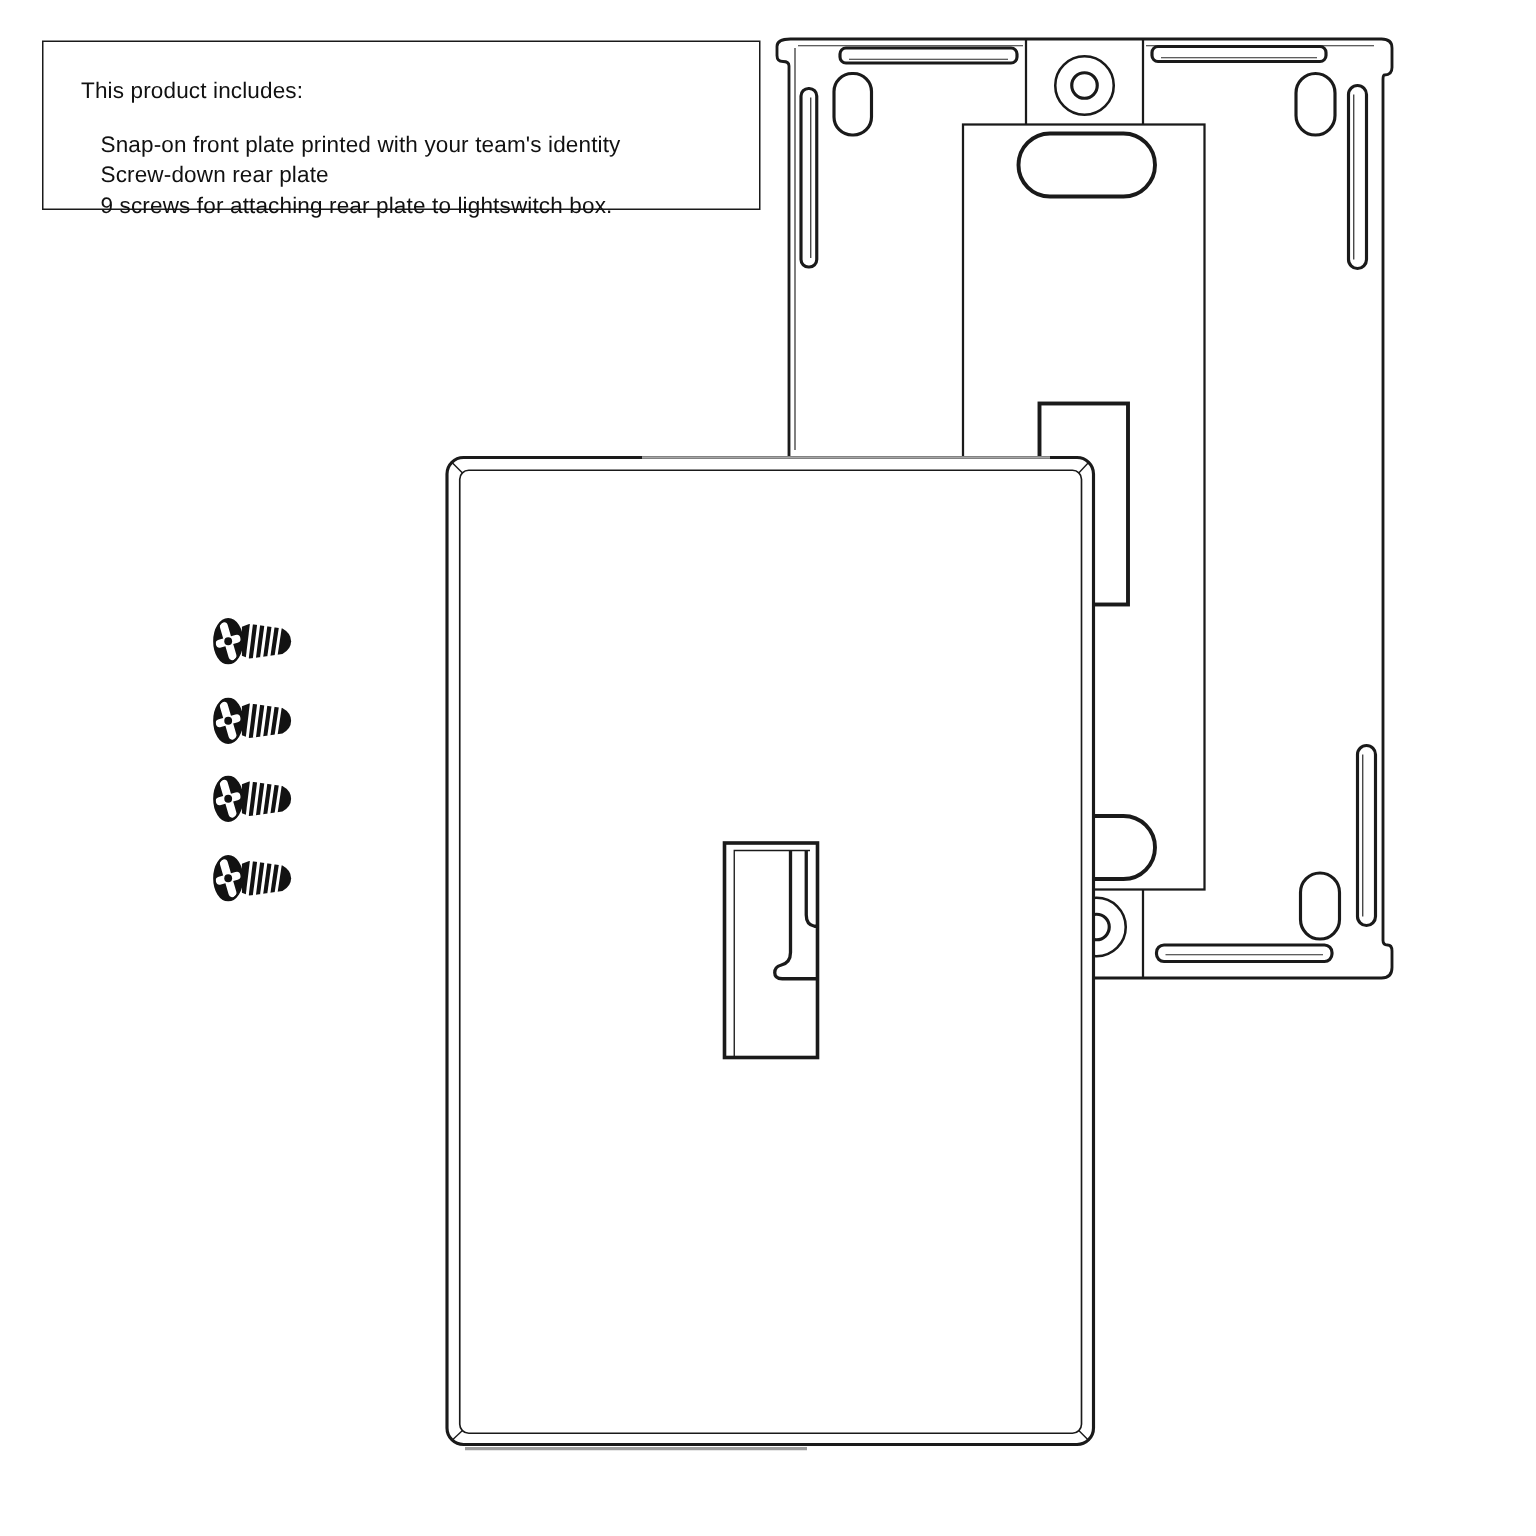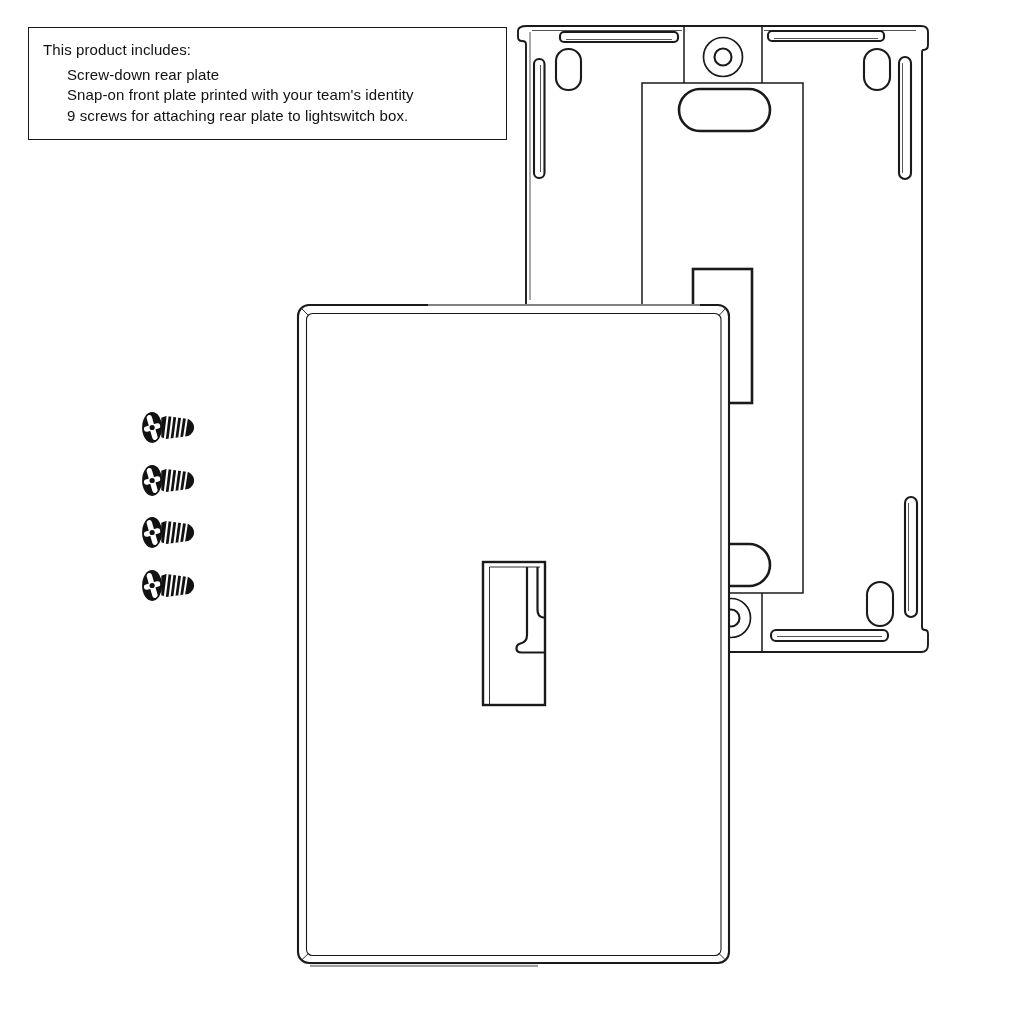--- a/index.html
+++ b/index.html
@@ -7,21 +7,21 @@
     position:relative;width:1024px;height:1024px;background:#ffffff;overflow:hidden;
     font-family:"Liberation Sans",sans-serif;
   }
   #diagram-svg{position:absolute;left:0;top:0;}
   .info-box{
     position:absolute;left:28px;top:27px;width:479px;height:113px;
     border:1.6px solid #1a1a1a;background:#ffffff;box-sizing:border-box;
     padding:8px 6px 0 10px;color:#111111;
     font-size:15px;line-height:20.5px;letter-spacing:0.1px;
   }
-  .info-title{margin:4px;}
+  .info-title{margin:15px;}
   .info-item{margin:0 0 0 28px;}
   .ln{stroke:#1a1a1a;fill:none;}
   .fillw{fill:#ffffff;}
   .thick{stroke-width:2.6;}
   .mid{stroke-width:2.1;}
   .thin{stroke-width:0.8;stroke:#2a2a2a;}
   .edge{stroke-width:1.5;}
 </style>
 </head>
 <body>
@@ -114,18 +114,18 @@
     <g>
       <use href="#screw" x="142" y="412" width="54" height="31"></use>
       <use href="#screw" x="142" y="465" width="54" height="31"></use>
       <use href="#screw" x="142" y="517" width="54" height="31"></use>
       <use href="#screw" x="142" y="570" width="54" height="31"></use>
     </g>
   </svg>
 
   <div class="info-box">
     <p class="info-title">This product includes:</p>
+    <p class="info-item">Snap-on front plate printed with your team's identity</p>
     <p class="info-item">Screw-down rear plate</p>
-    <p class="info-item">Snap-on front plate printed with your team's identity</p>
     <p class="info-item">9 screws for attaching rear plate to lightswitch box.</p>
   </div>
 
 </div>
 
 </body></html>

